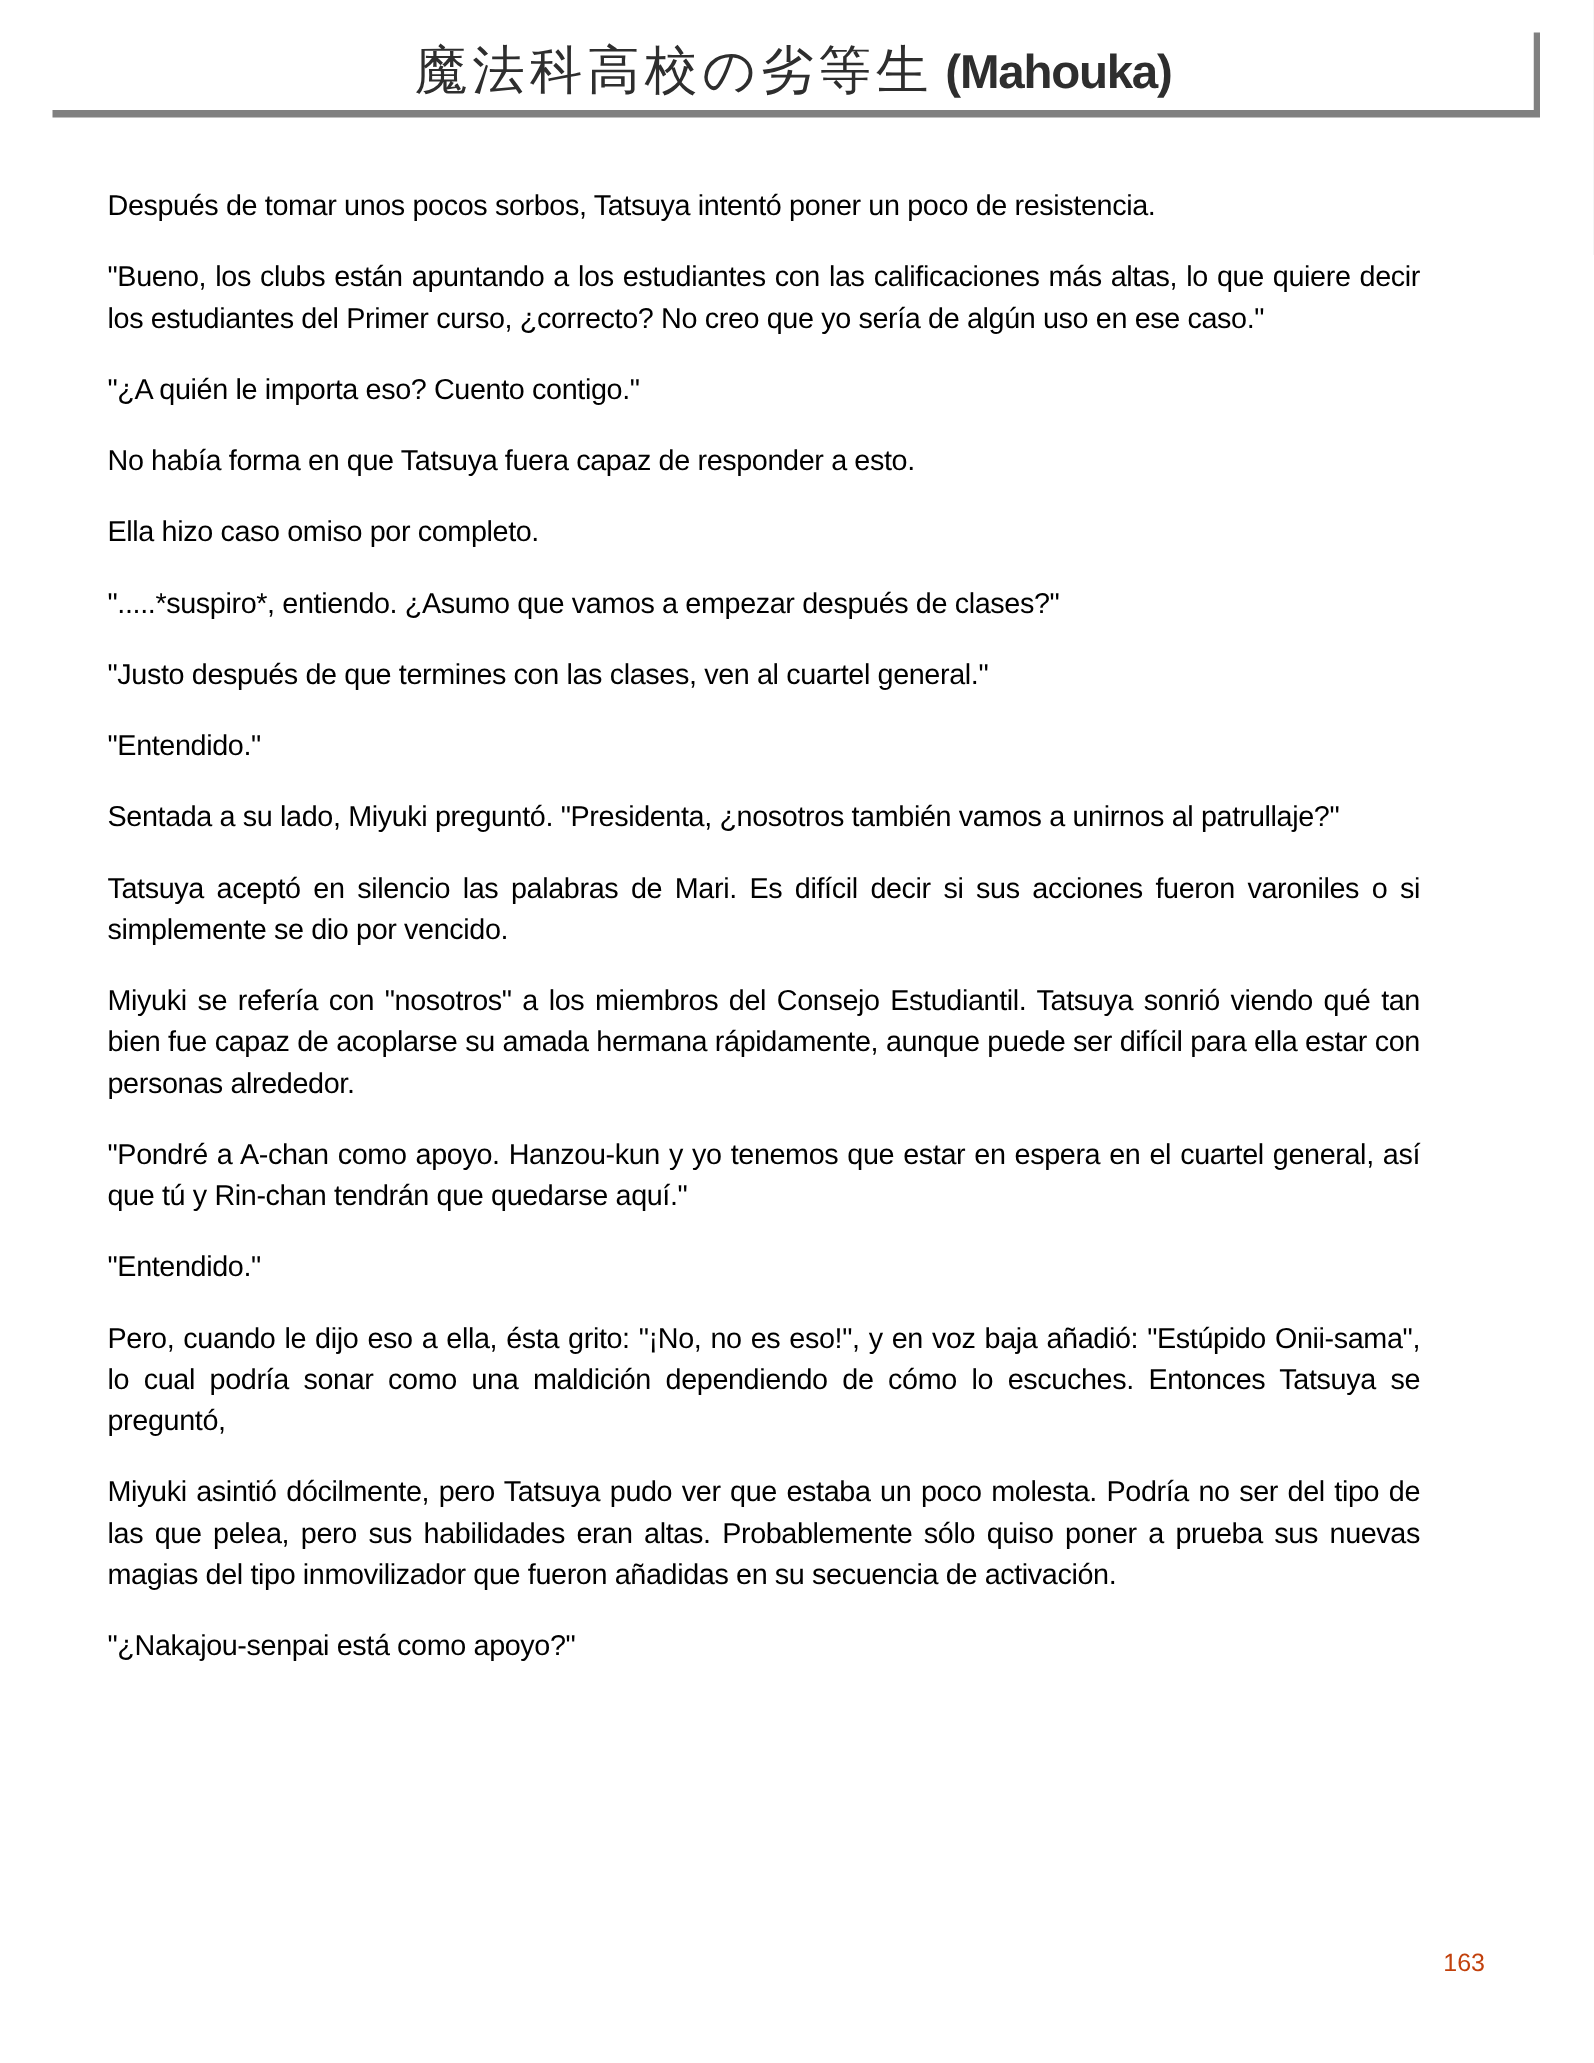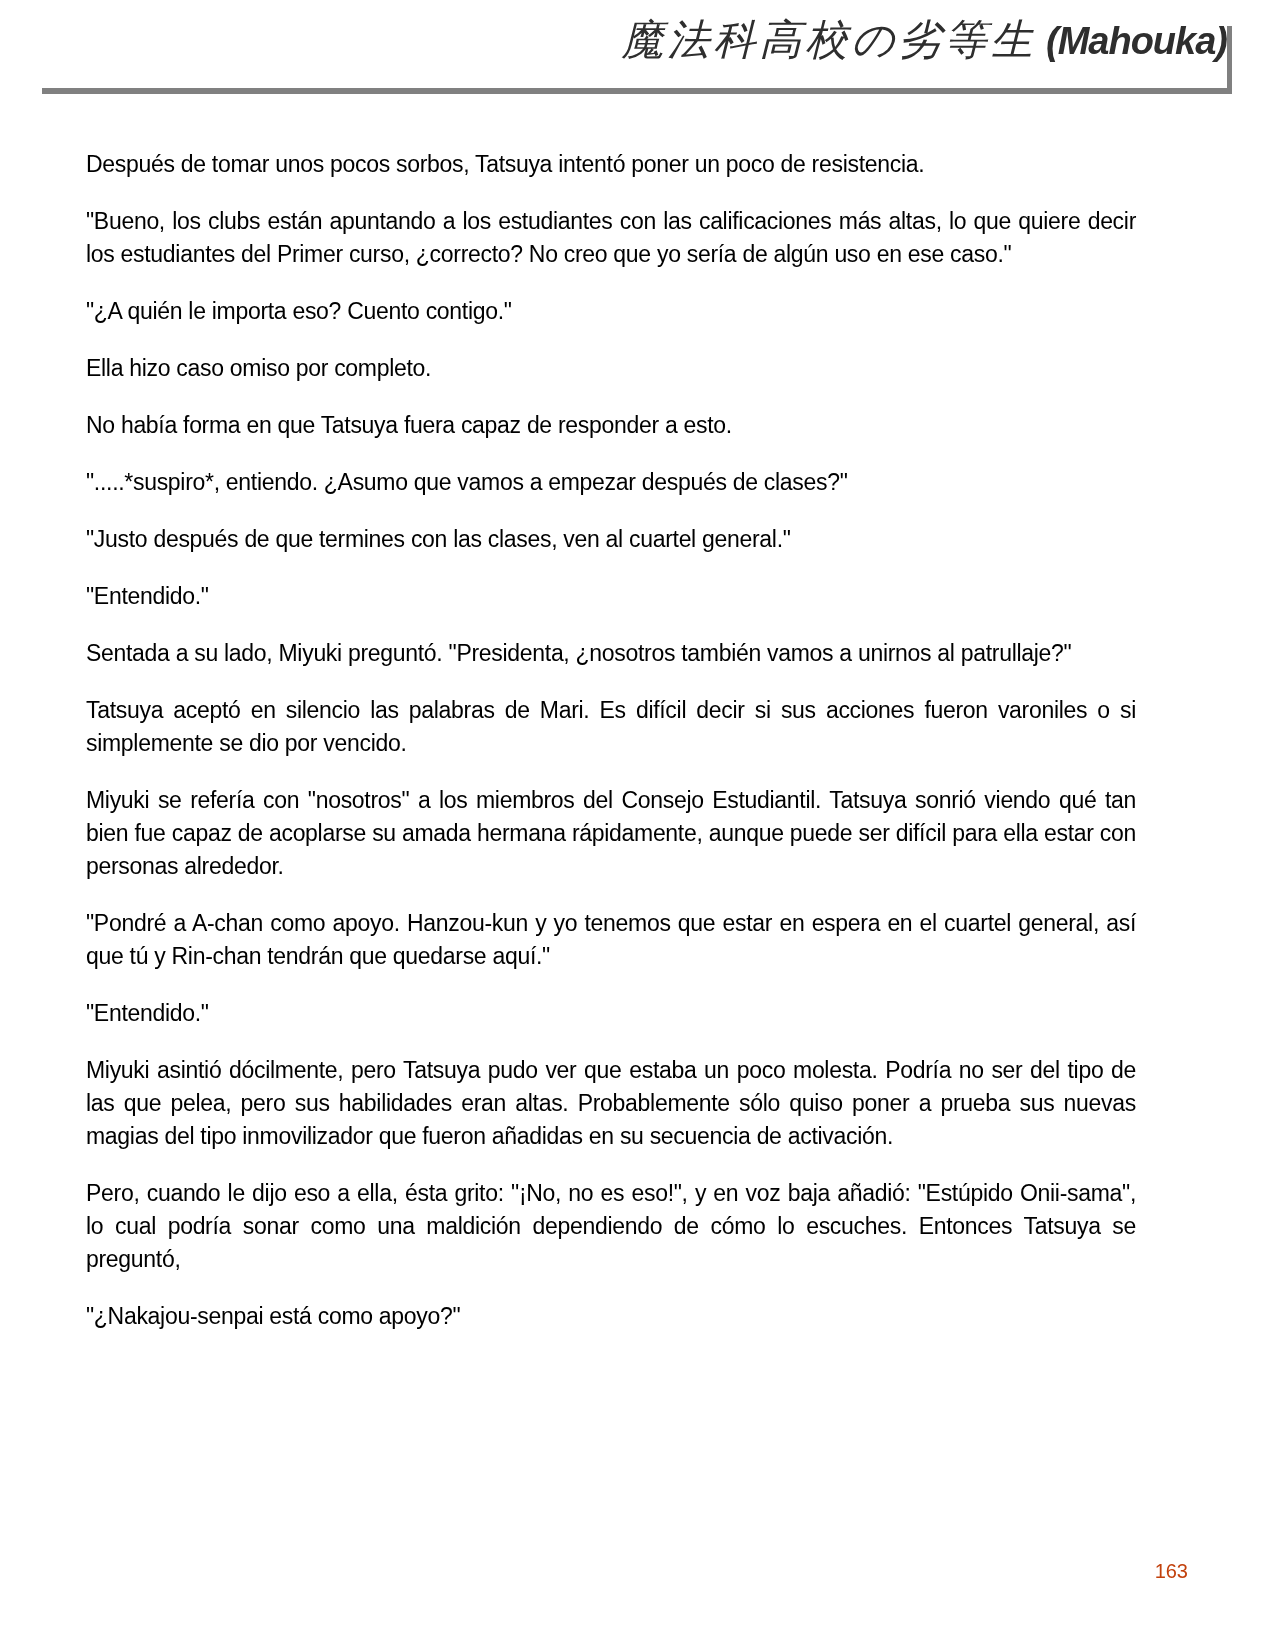--- a/index.html
+++ b/index.html
@@ -23,23 +23,22 @@
     top: 0;
     left: 42px;
     width: 1190px;
     height: 88px;
     border-bottom: 6px solid #808080;
     display: flex;
     align-items: flex-end;
   }
   .header-left {
     flex: 1 1 auto;
-    text-align: right;
-    padding-bottom: 20px;
-    font-style: italic;
+    text-align: center;
+    padding-bottom: 4px;
   }
   .page-title {
     margin: 0;
     font-weight: normal;
     color: #2e2e2e;
     white-space: nowrap;
   }
   .title-cjk {
     font-family: "Liberation Serif", "DejaVu Serif", serif;
     font-size: 42px;
@@ -104,30 +103,30 @@
     <div class="header-left">
       <h1 class="page-title"><span class="title-cjk">魔法科高校の劣等生</span><span class="title-latin"> (Mahouka)</span></h1>
     </div>
     <div class="header-divider"></div>
   </header>
 
   <main class="content">
       <p>Después de tomar unos pocos sorbos, Tatsuya intentó poner un poco de resistencia.</p>
       <p>"Bueno, los clubs están apuntando a los estudiantes con las calificaciones más altas, lo que quiere decir los estudiantes del Primer curso, ¿correcto? No creo que yo sería de algún uso en ese caso."</p>
       <p>"¿A quién le importa eso? Cuento contigo."</p>
+      <p>No había forma en que Tatsuya fuera capaz de responder a esto.</p>
       <p>Ella hizo caso omiso por completo.</p>
-      <p>No había forma en que Tatsuya fuera capaz de responder a esto.</p>
       <p>".....*suspiro*, entiendo. ¿Asumo que vamos a empezar después de clases?"</p>
       <p>"Justo después de que termines con las clases, ven al cuartel general."</p>
       <p>"Entendido."</p>
       <p>Sentada a su lado, Miyuki preguntó. "Presidenta, ¿nosotros también vamos a unirnos al patrullaje?"</p>
       <p>Tatsuya aceptó en silencio las palabras de Mari. Es difícil decir si sus acciones fueron varoniles o si simplemente se dio por vencido.</p>
       <p>Miyuki se refería con "nosotros" a los miembros del Consejo Estudiantil. Tatsuya sonrió viendo qué tan bien fue capaz de acoplarse su amada hermana rápidamente, aunque puede ser difícil para ella estar con personas alrededor.</p>
       <p>"Pondré a A-chan como apoyo. Hanzou-kun y yo tenemos que estar en espera en el cuartel general, así que tú y Rin-chan tendrán que quedarse aquí."</p>
       <p>"Entendido."</p>
+      <p>Pero, cuando le dijo eso a ella, ésta grito: "¡No, no es eso!", y en voz baja añadió: "Estúpido Onii-sama", lo cual podría sonar como una maldición dependiendo de cómo lo escuches. Entonces Tatsuya se preguntó,</p>
       <p>Miyuki asintió dócilmente, pero Tatsuya pudo ver que estaba un poco molesta. Podría no ser del tipo de las que pelea, pero sus habilidades eran altas. Probablemente sólo quiso poner a prueba sus nuevas magias del tipo inmovilizador que fueron añadidas en su secuencia de activación.</p>
-      <p>Pero, cuando le dijo eso a ella, ésta grito: "¡No, no es eso!", y en voz baja añadió: "Estúpido Onii-sama", lo cual podría sonar como una maldición dependiendo de cómo lo escuches. Entonces Tatsuya se preguntó,</p>
       <p>"¿Nakajou-senpai está como apoyo?"</p>
     </main>
 
   <span class="page-number">163</span>
 
 </div>
 
 </body></html>

